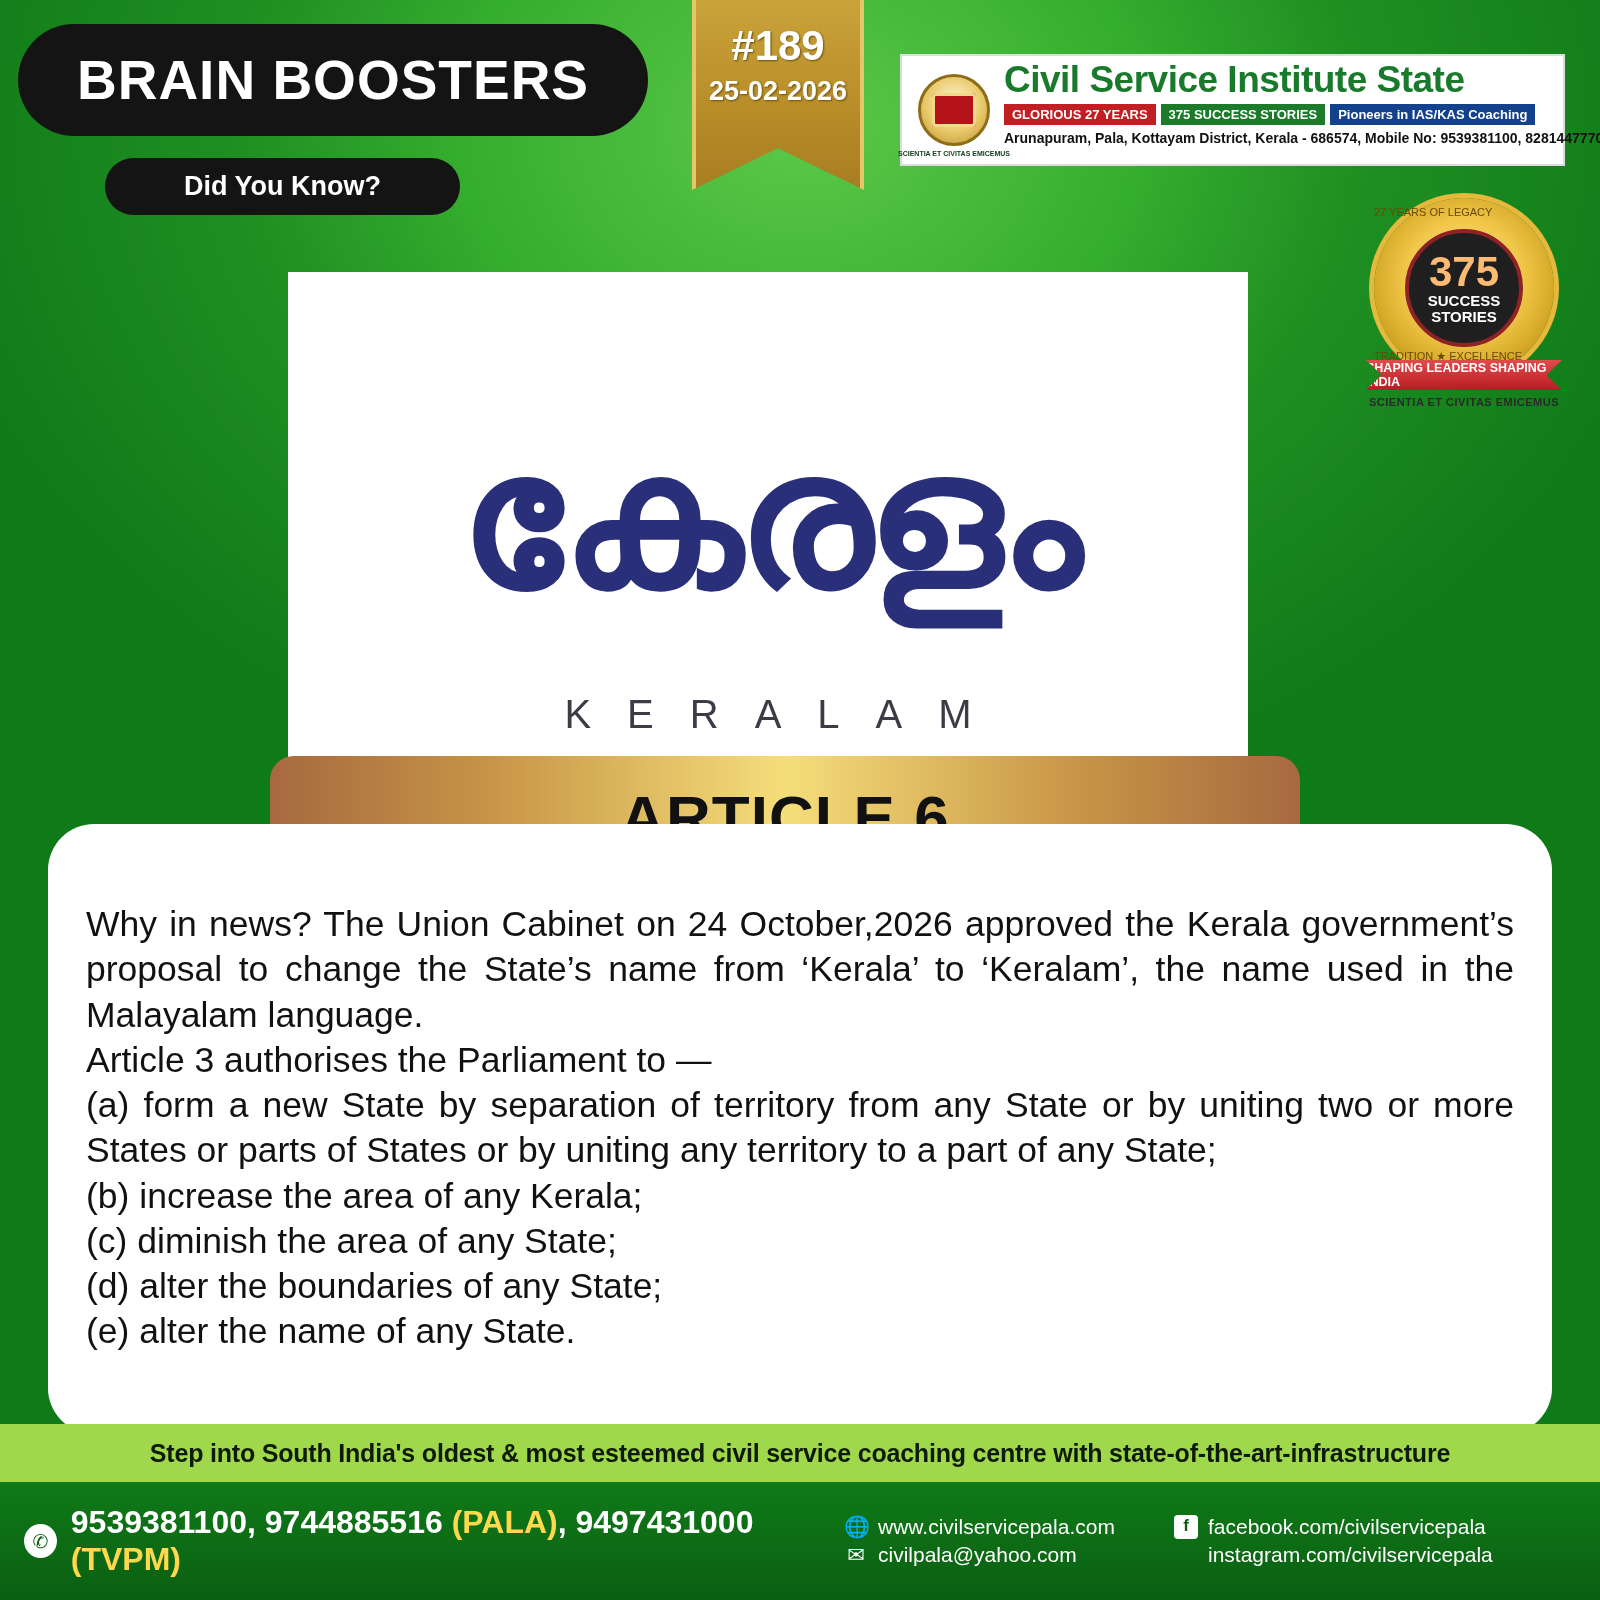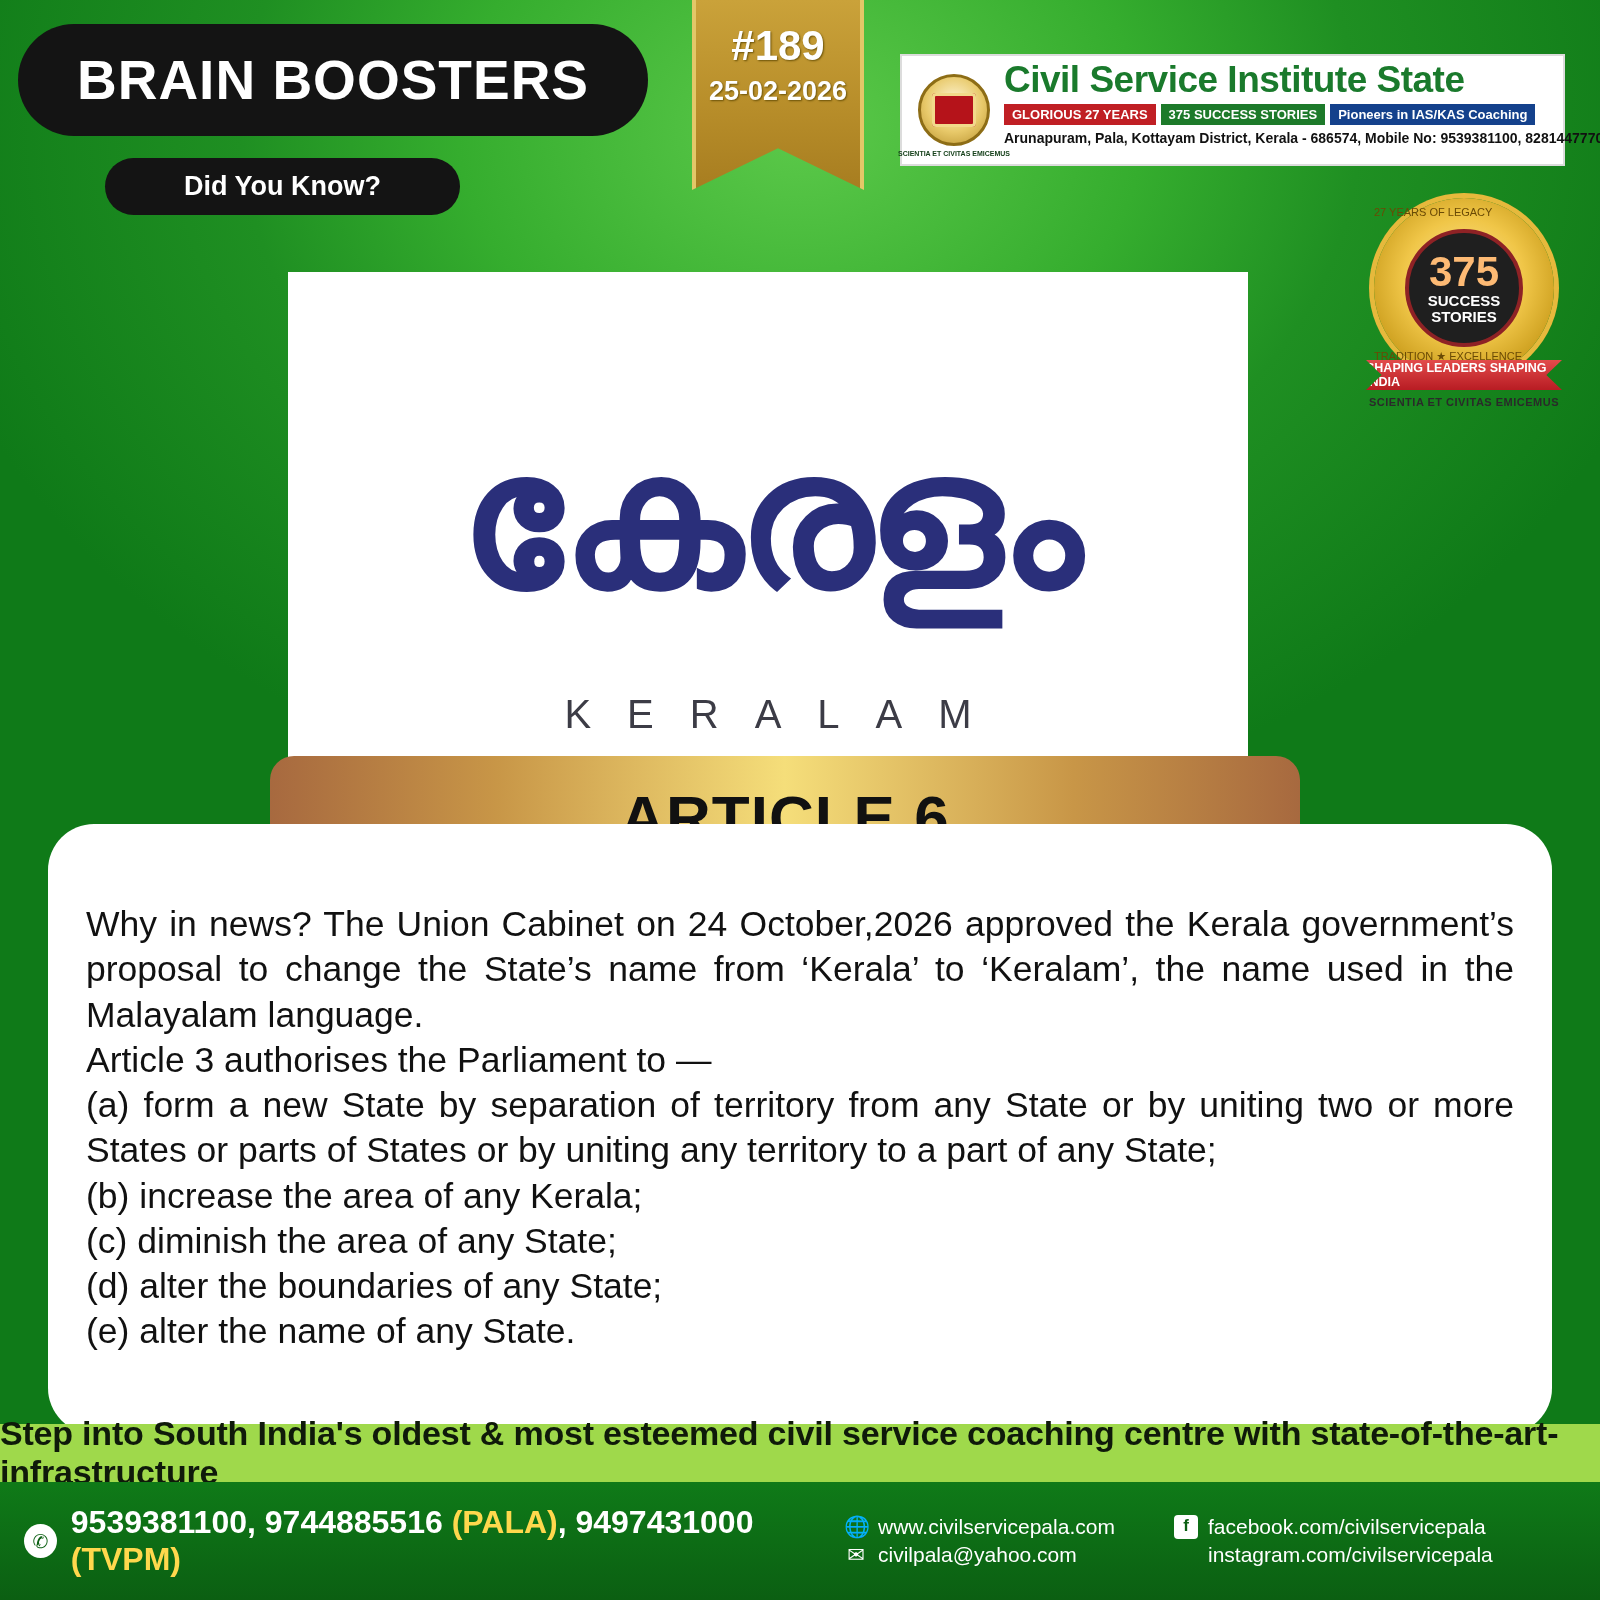--- a/index.html
+++ b/index.html
@@ -204,21 +204,21 @@
   .body-text p { margin: 0; }
   .body-text p.nojust { text-align: left; }
   
   .strip-green {
     position: absolute; left: 0; bottom: 118px;
     width: 1600px; height: 58px;
     background: #9fd94b;
     display: flex; align-items: center; justify-content: center;
   }
   .strip-green span {
-    font-size: 34px; font-weight: bold; color: #0f1a0a; letter-spacing: -0.2px;
+    font-size: 25px; font-weight: bold; color: #0f1a0a; letter-spacing: -0.2px;
   }
   .strip-dark {
     position: absolute; left: 0; bottom: 0;
     width: 1600px; height: 118px;
     background: linear-gradient(180deg,#0f7a18,#0b5f12);
     display: flex; align-items: center;
     padding: 0 24px;
   }
   .phones {
     display: flex; align-items: center; gap: 14px;

